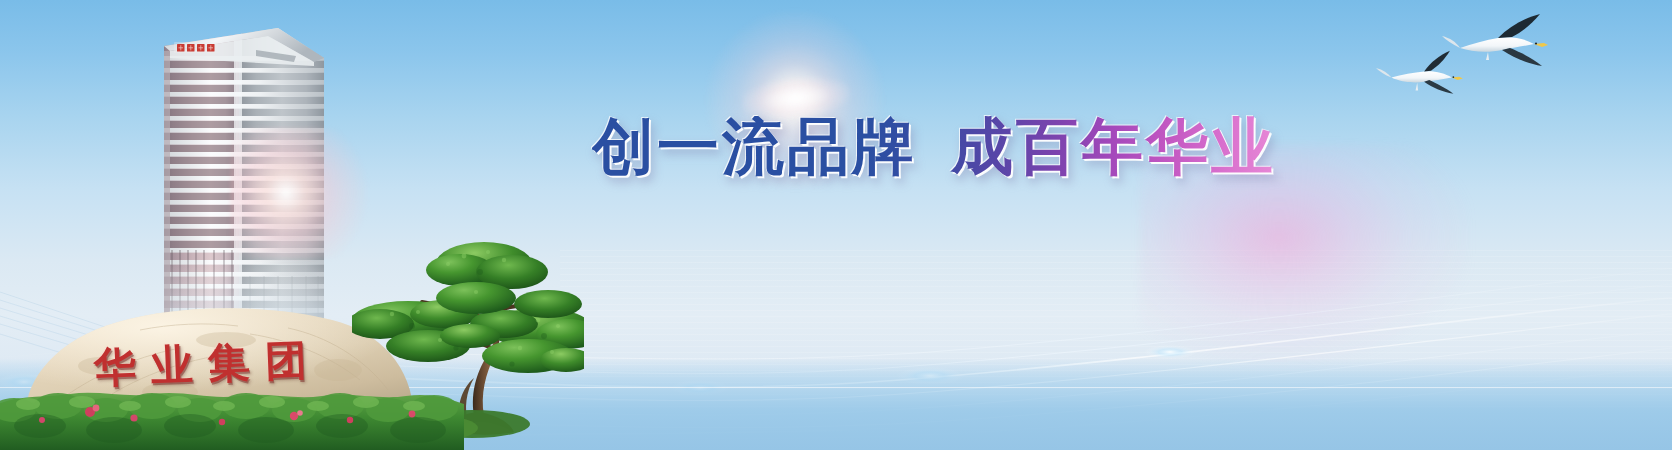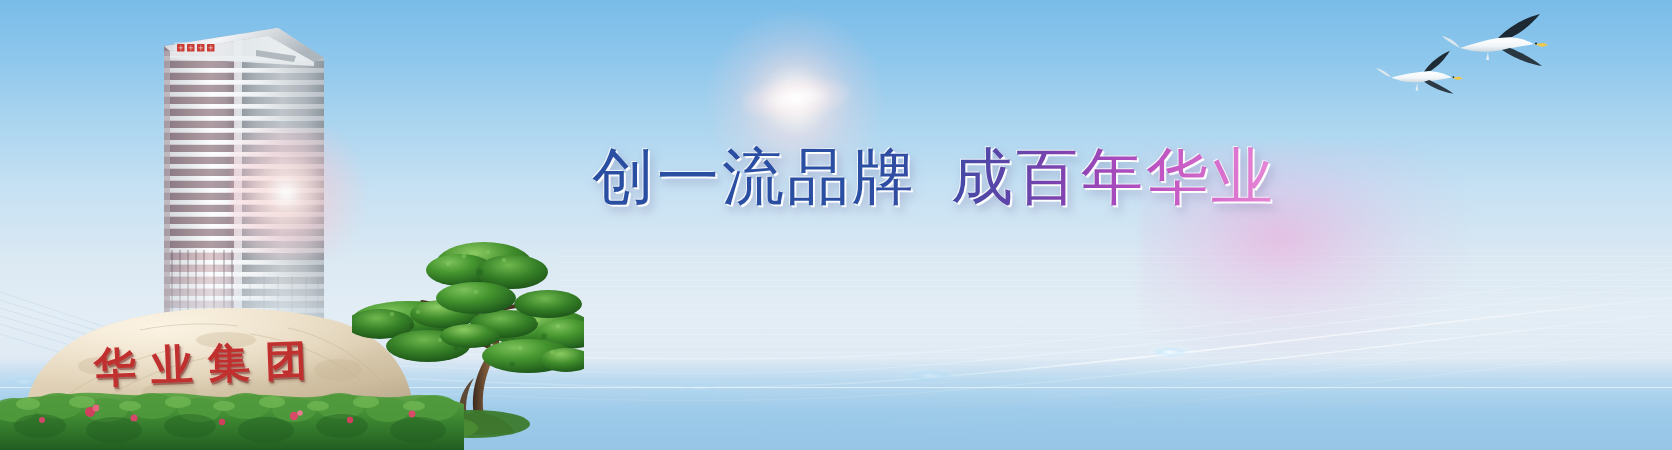--- a/index.html
+++ b/index.html
@@ -75,24 +75,24 @@
     background:radial-gradient(ellipse at 42% 42%,
        rgba(242,158,214,.52) 0%,
        rgba(236,170,222,.32) 26%,
        rgba(226,186,228,.16) 48%,
        rgba(255,255,255,0) 74%);
     filter:blur(4px);
   }
 
   
   .slogan{
-    position:absolute;left:592px;top:146px;
+    position:absolute;left:592px;top:116px;
     font-family:"DejaVu Sans","Liberation Sans",sans-serif;
     font-size:62px;
-    font-weight:normal;
+    font-weight:bold;
     letter-spacing:3px;
     line-height:1;
     white-space:nowrap;
     background:linear-gradient(to right,
         #2a4fa2 0%,
         #2a4fa2 40%,
         #3a4ba4 50%,
         #5a46a8 60%,
         #7d43ae 68%,
         #a449bb 76%,

